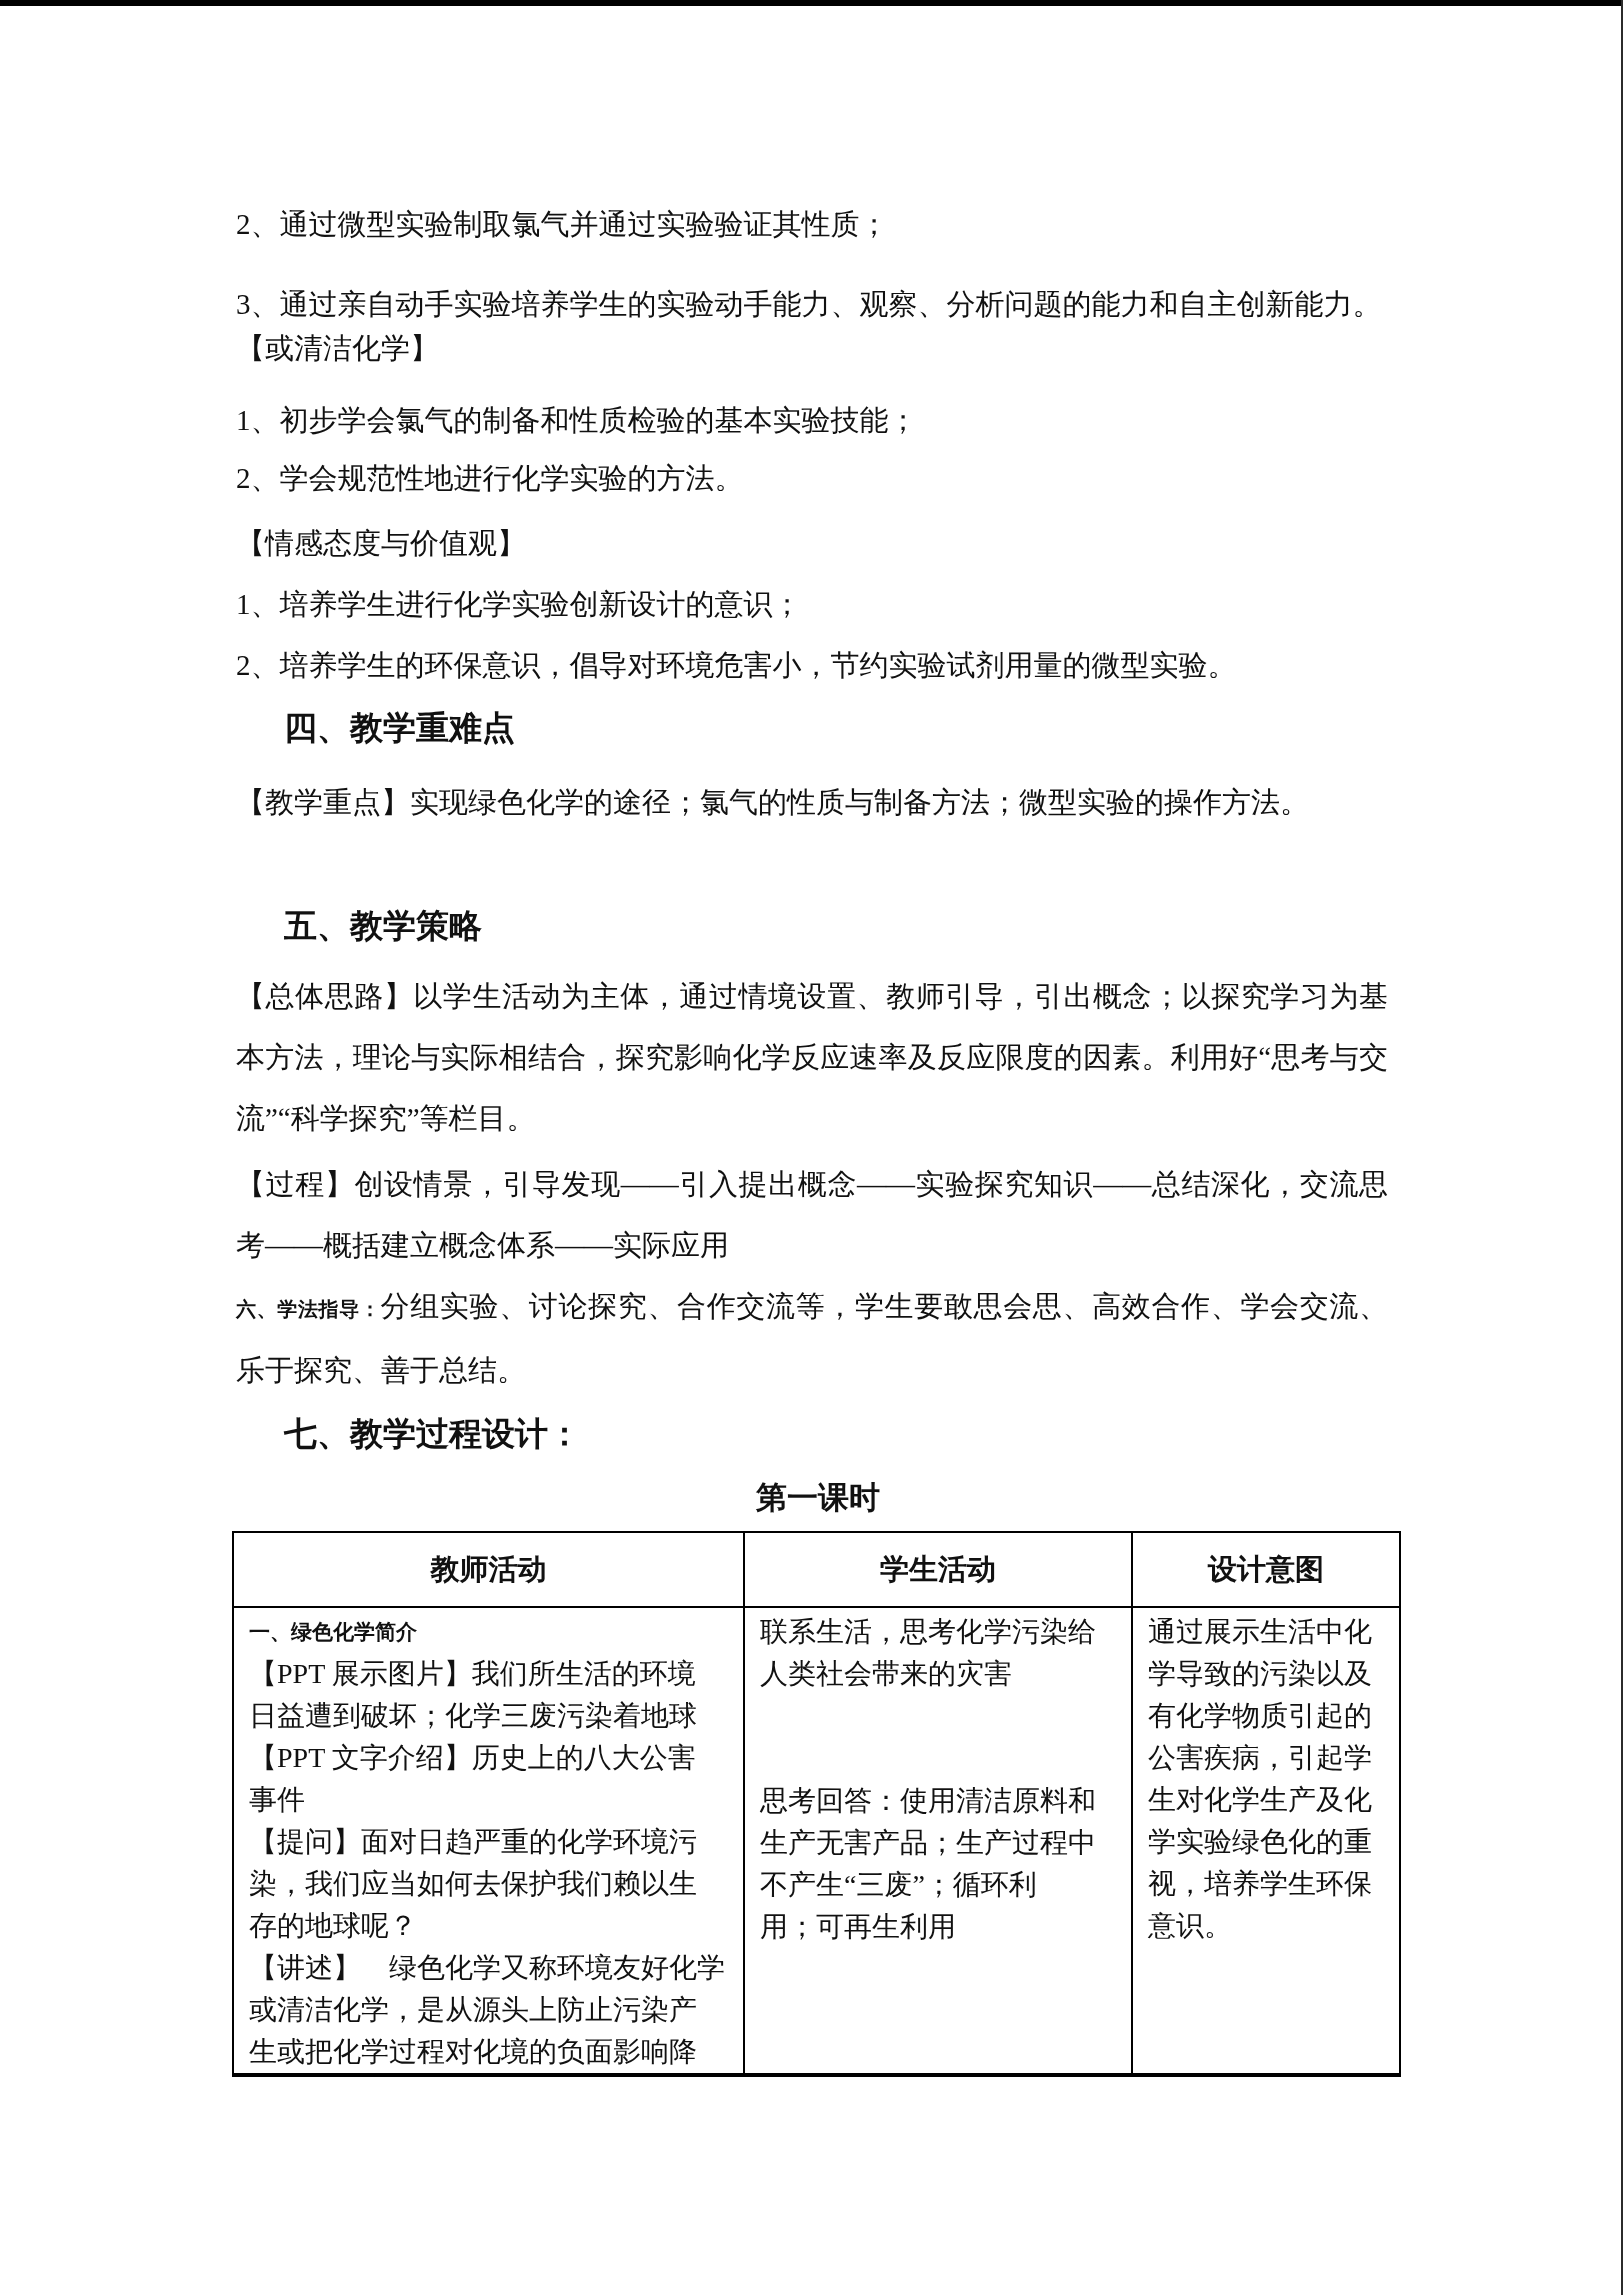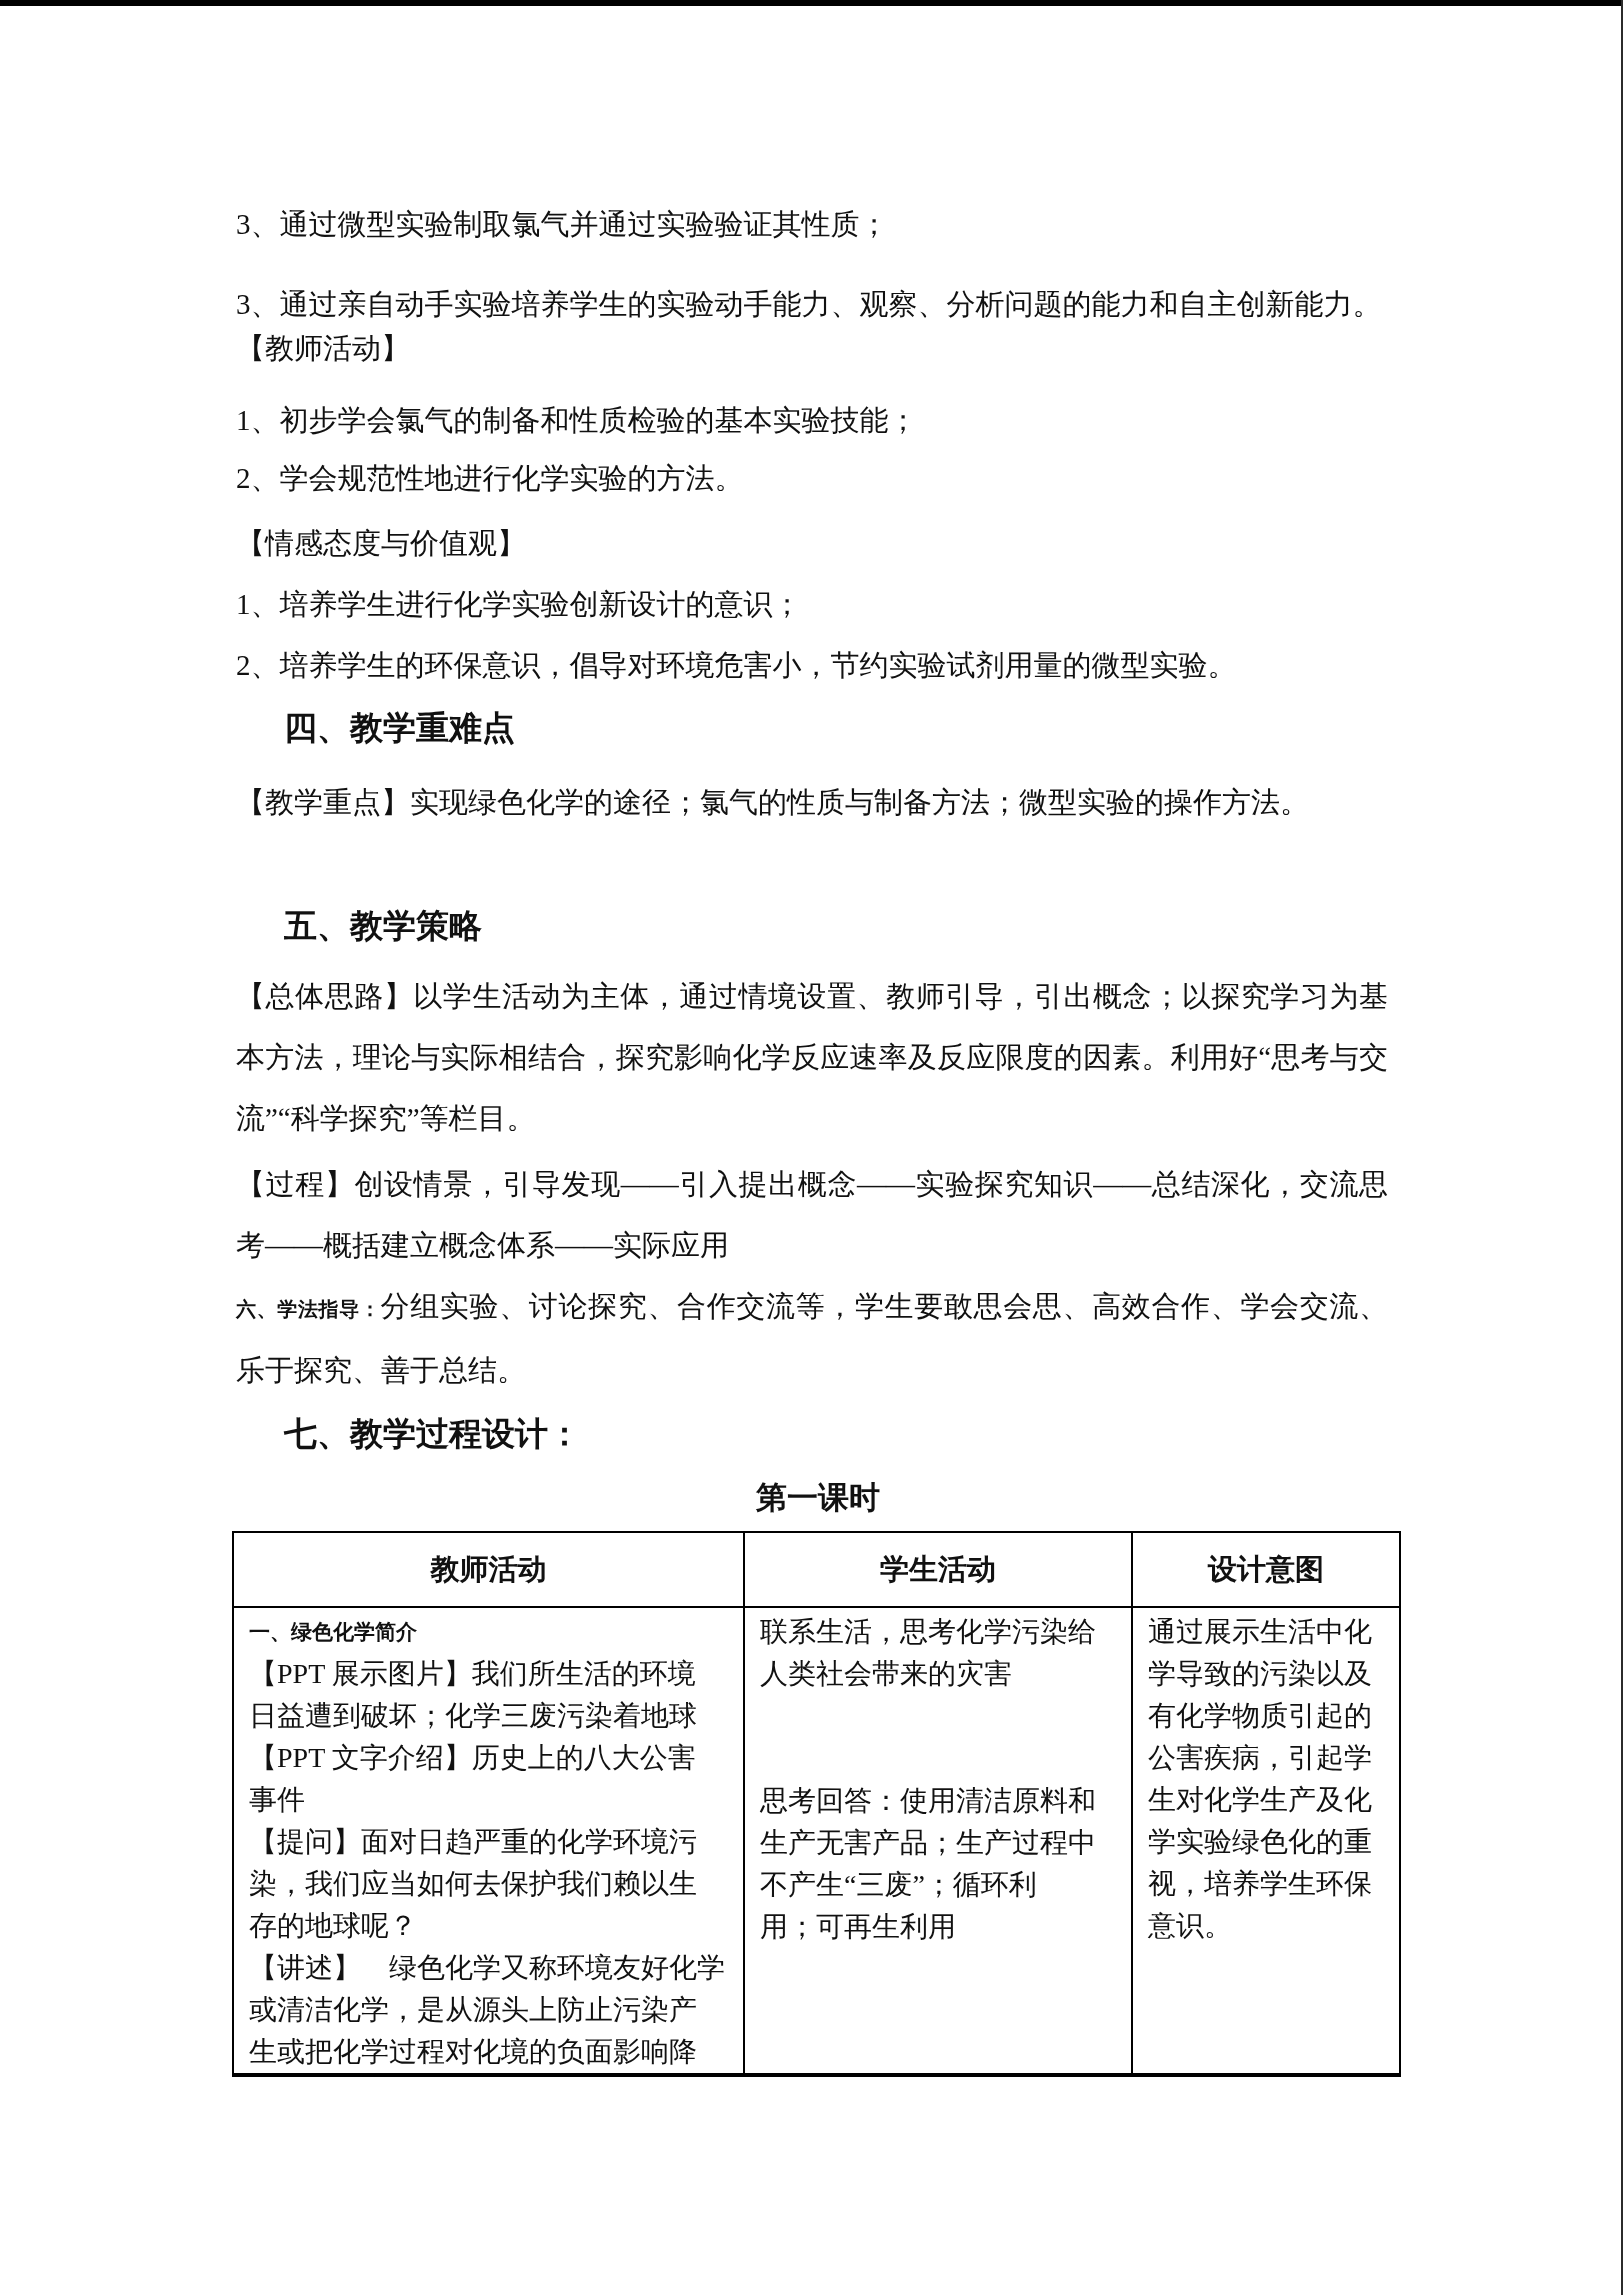--- a/index.html
+++ b/index.html
@@ -91,23 +91,23 @@
   .cell-lines{white-space:pre-line;}
   .block2{margin-top:85px;}
 </style>
 </head>
 <body>
 
 <div class="page">
   <div class="scan-bar-top"></div>
   <div class="scan-line-right"></div>
 
-  <div class="para one-line" style="top:194px">3、通过微型实验制取氯气并通过实验验证其性质；</div>
+  <div class="para one-line" style="top:194px">2、通过微型实验制取氯气并通过实验验证其性质；</div>
   <div class="para one-line" style="top:274px">3、通过亲自动手实验培养学生的实验动手能力、观察、分析问题的能力和自主创新能力。</div>
-  <div class="para one-line" style="top:318px">【教师活动】</div>
+  <div class="para one-line" style="top:318px">【或清洁化学】</div>
   <div class="para one-line" style="top:390px">1、初步学会氯气的制备和性质检验的基本实验技能；</div>
   <div class="para one-line" style="top:448px">2、学会规范性地进行化学实验的方法。</div>
   <div class="para one-line" style="top:513px">【情感态度与价值观】</div>
   <div class="para one-line" style="top:574px">1、培养学生进行化学实验创新设计的意识；</div>
   <div class="para one-line" style="top:635px">2、培养学生的环保意识，倡导对环境危害小，节约实验试剂用量的微型实验。</div>
 
   <div class="heading" style="top:695px">四、教学重难点</div>
   <div class="para one-line" style="top:772px">【教学重点】实现绿色化学的途径；氯气的性质与制备方法；微型实验的操作方法。</div>
 
   <div class="heading" style="top:893px">五、教学策略</div>

